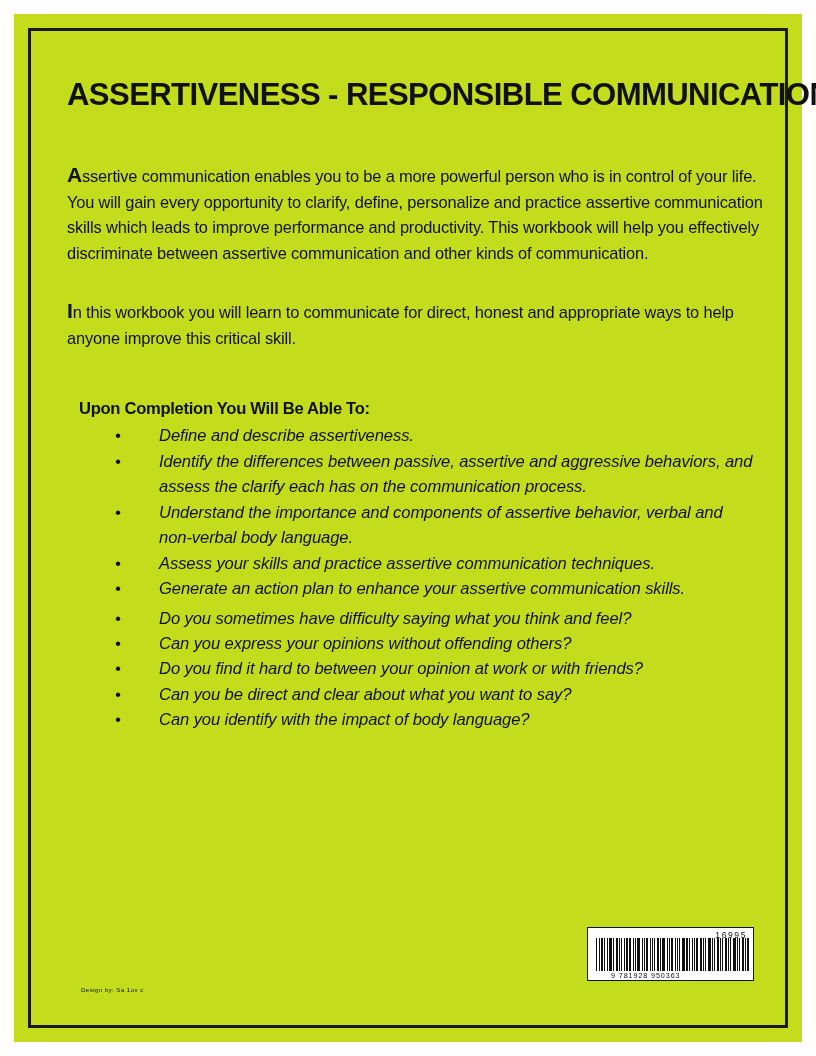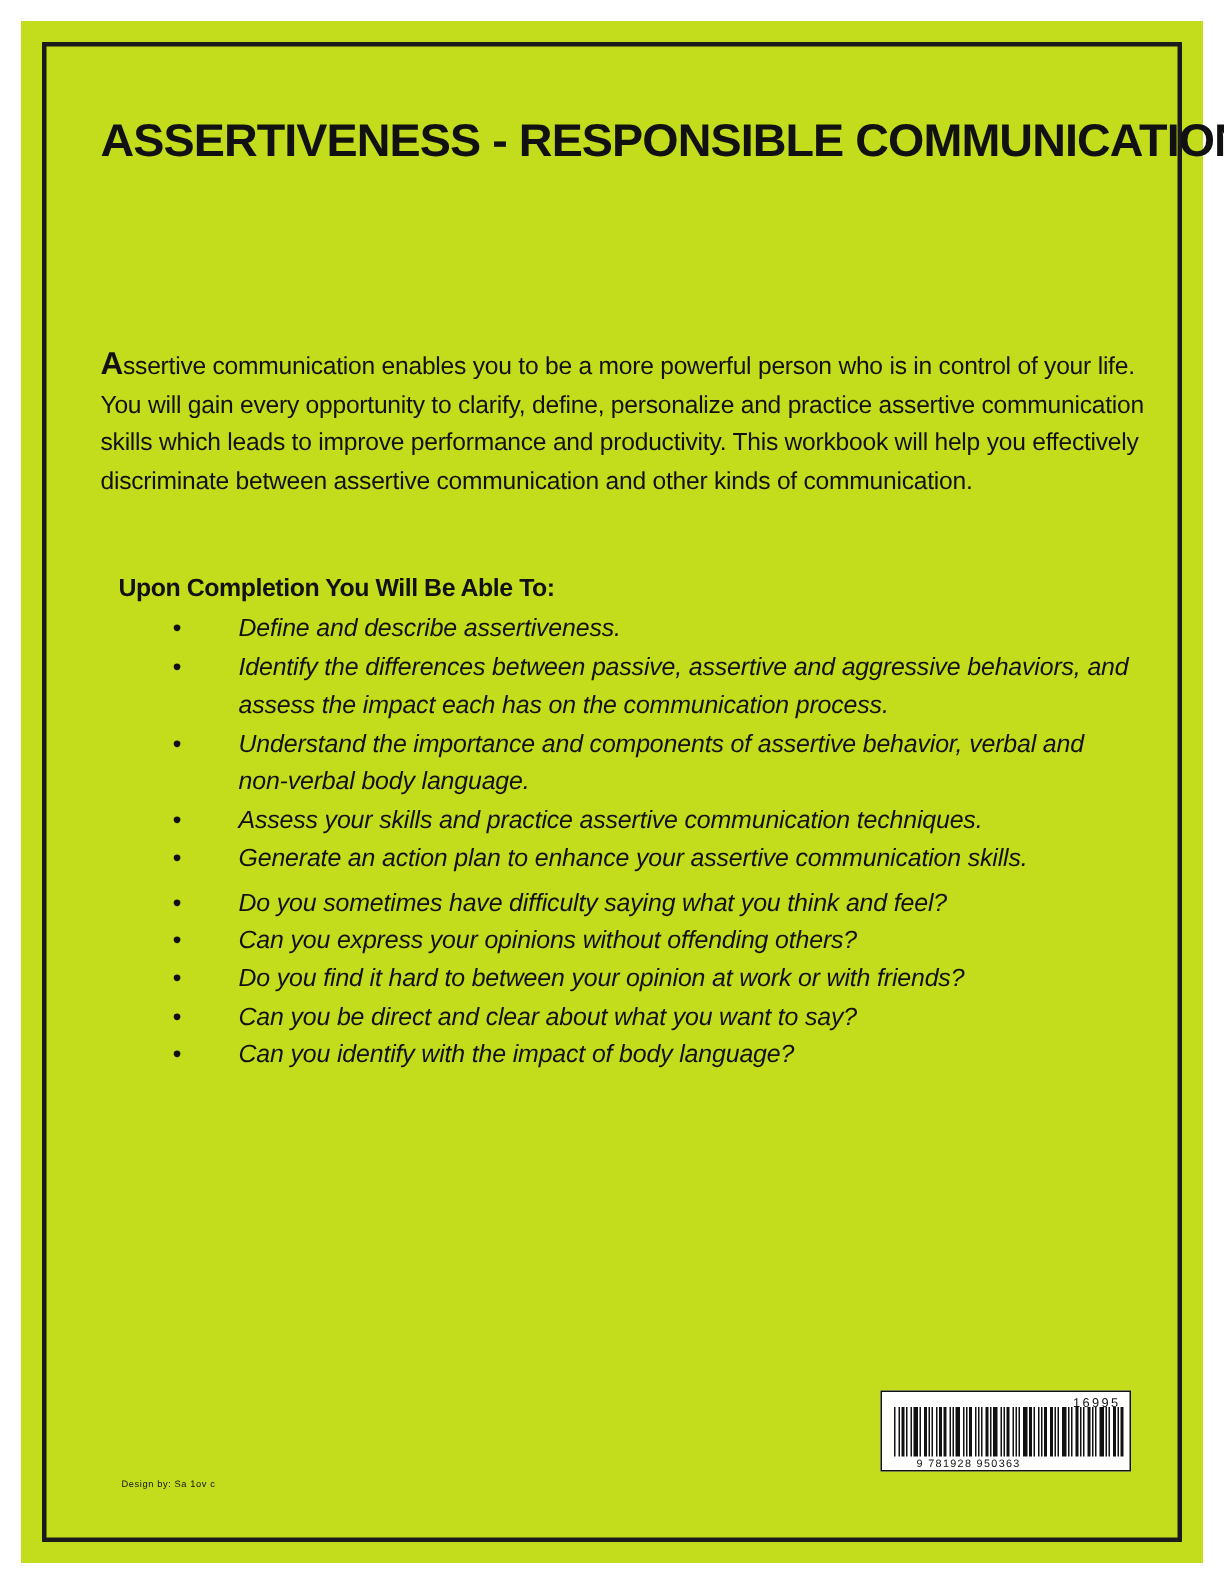--- a/index.html
+++ b/index.html
@@ -56,21 +56,21 @@
     line-height: 25.5px;
     color: #111111;
     letter-spacing: -0.15px;
     margin: 0;
   }
   .para .dropcap {
     font-size: 21px;
     font-weight: bold;
     line-height: 0;
   }
-  .p1 { margin-top: 120px; width: 716px; }
+  .p1 { margin-top: 52px; width: 716px; }
   .p2 { margin-top: 34px; width: 720px; }
 
   .section-head {
     font-size: 16.6px;
     font-weight: bold;
     color: #111111;
     letter-spacing: -0.3px;
     margin-left: 12px;
   }
   .head-1 { margin-top: 48px; }
@@ -157,30 +157,31 @@
 <body>
 
 <div class="page">
   <div class="inner">
     <div class="content">
 
       <div class="title">ASSERTIVENESS - RESPONSIBLE COMMUNICATION</div>
 
       <p class="para p1"><span class="dropcap">A</span><span>ssertive communication enables you to be a more powerful person who is in control of your life. You will gain every opportunity to clarify, define, personalize and practice assertive communication skills which leads to improve performance and productivity. This workbook will help you effectively discriminate between assertive communication and other kinds of communication.</span></p>
 
+      <p class="para p2"><span class="dropcap">I</span><span>n this workbook you will learn to communicate for direct, honest and appropriate ways to help anyone improve this critical skill.</span></p>
 
       <div class="section-head head-1">Upon Completion You Will Be Able To:</div>
       <ul class="bullets">
         <li>
             <span class="bul">•</span>
             <span class="cont">Define and describe assertiveness.</span>
           </li>
         <li>
             <span class="bul">•</span>
-            <span class="cont">Identify the differences between passive, assertive and aggressive behaviors, and assess the impact each has on the communication process.</span>
+            <span class="cont">Identify the differences between passive, assertive and aggressive behaviors, and assess the clarify each has on the communication process.</span>
           </li>
         <li>
             <span class="bul">•</span>
             <span class="cont">Understand the importance and components of assertive behavior, verbal and non-verbal body language.</span>
           </li>
         <li>
             <span class="bul">•</span>
             <span class="cont">Assess your skills and practice assertive communication techniques.</span>
           </li>
         <li>

